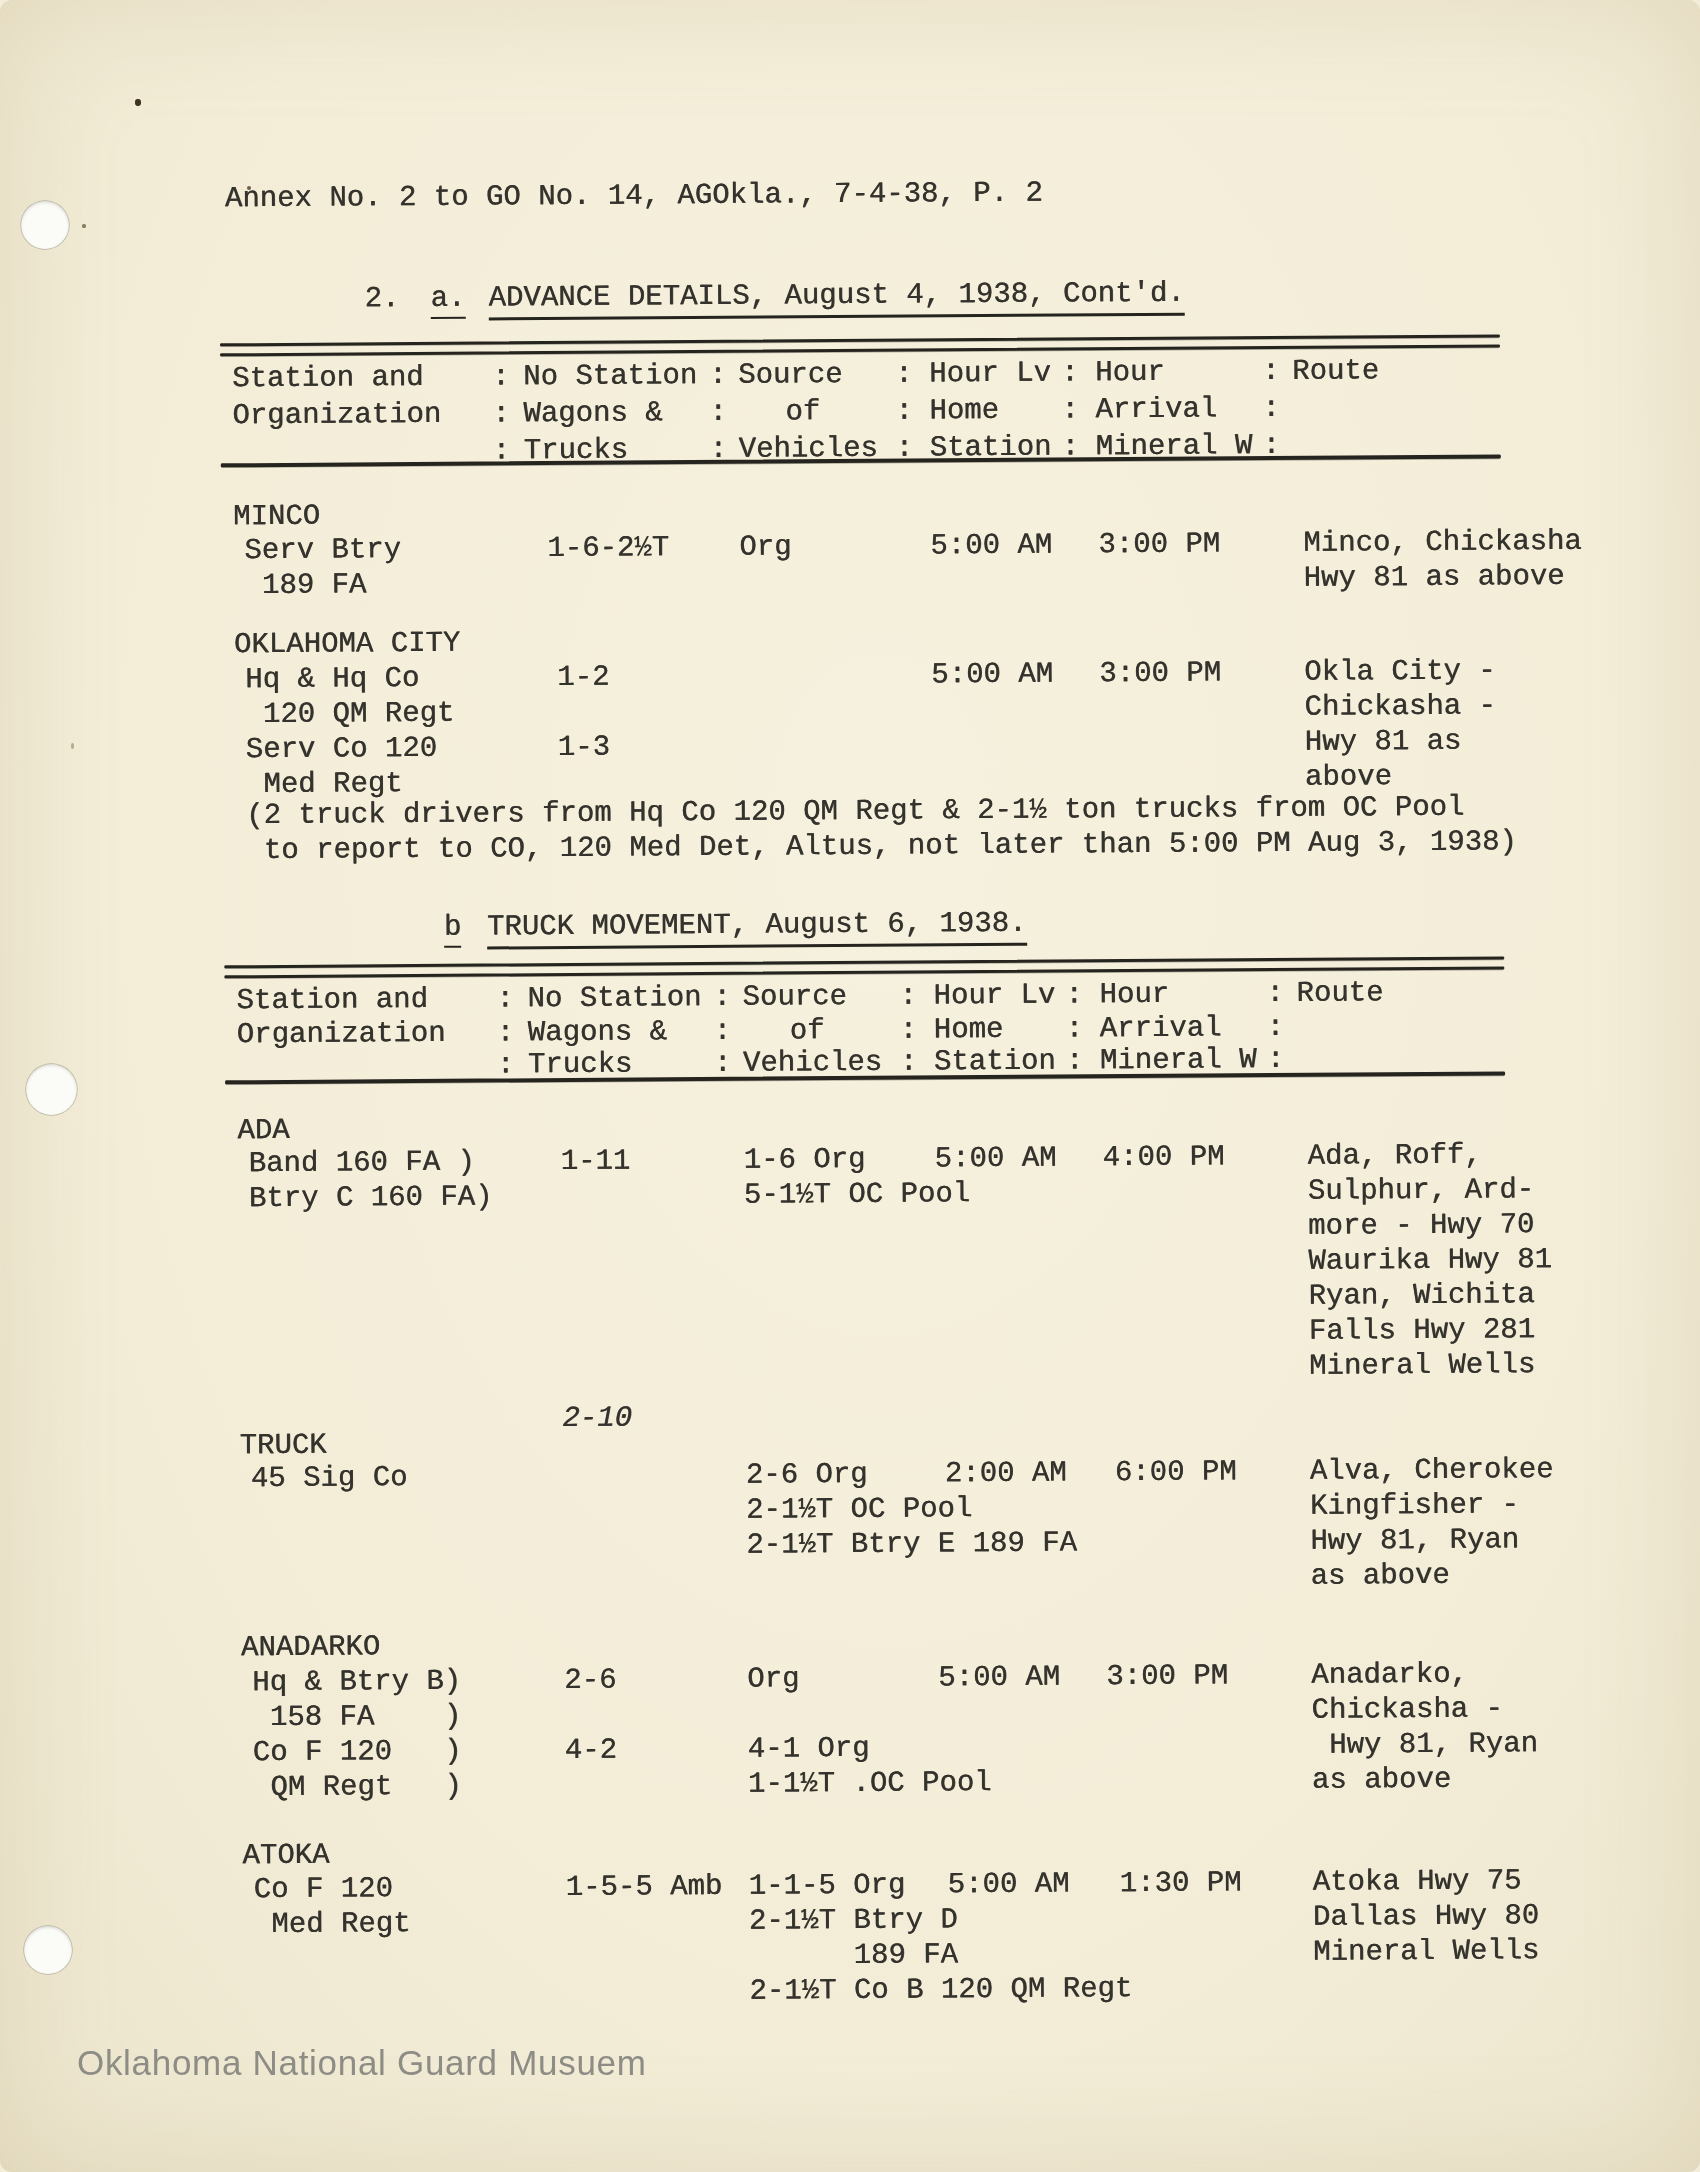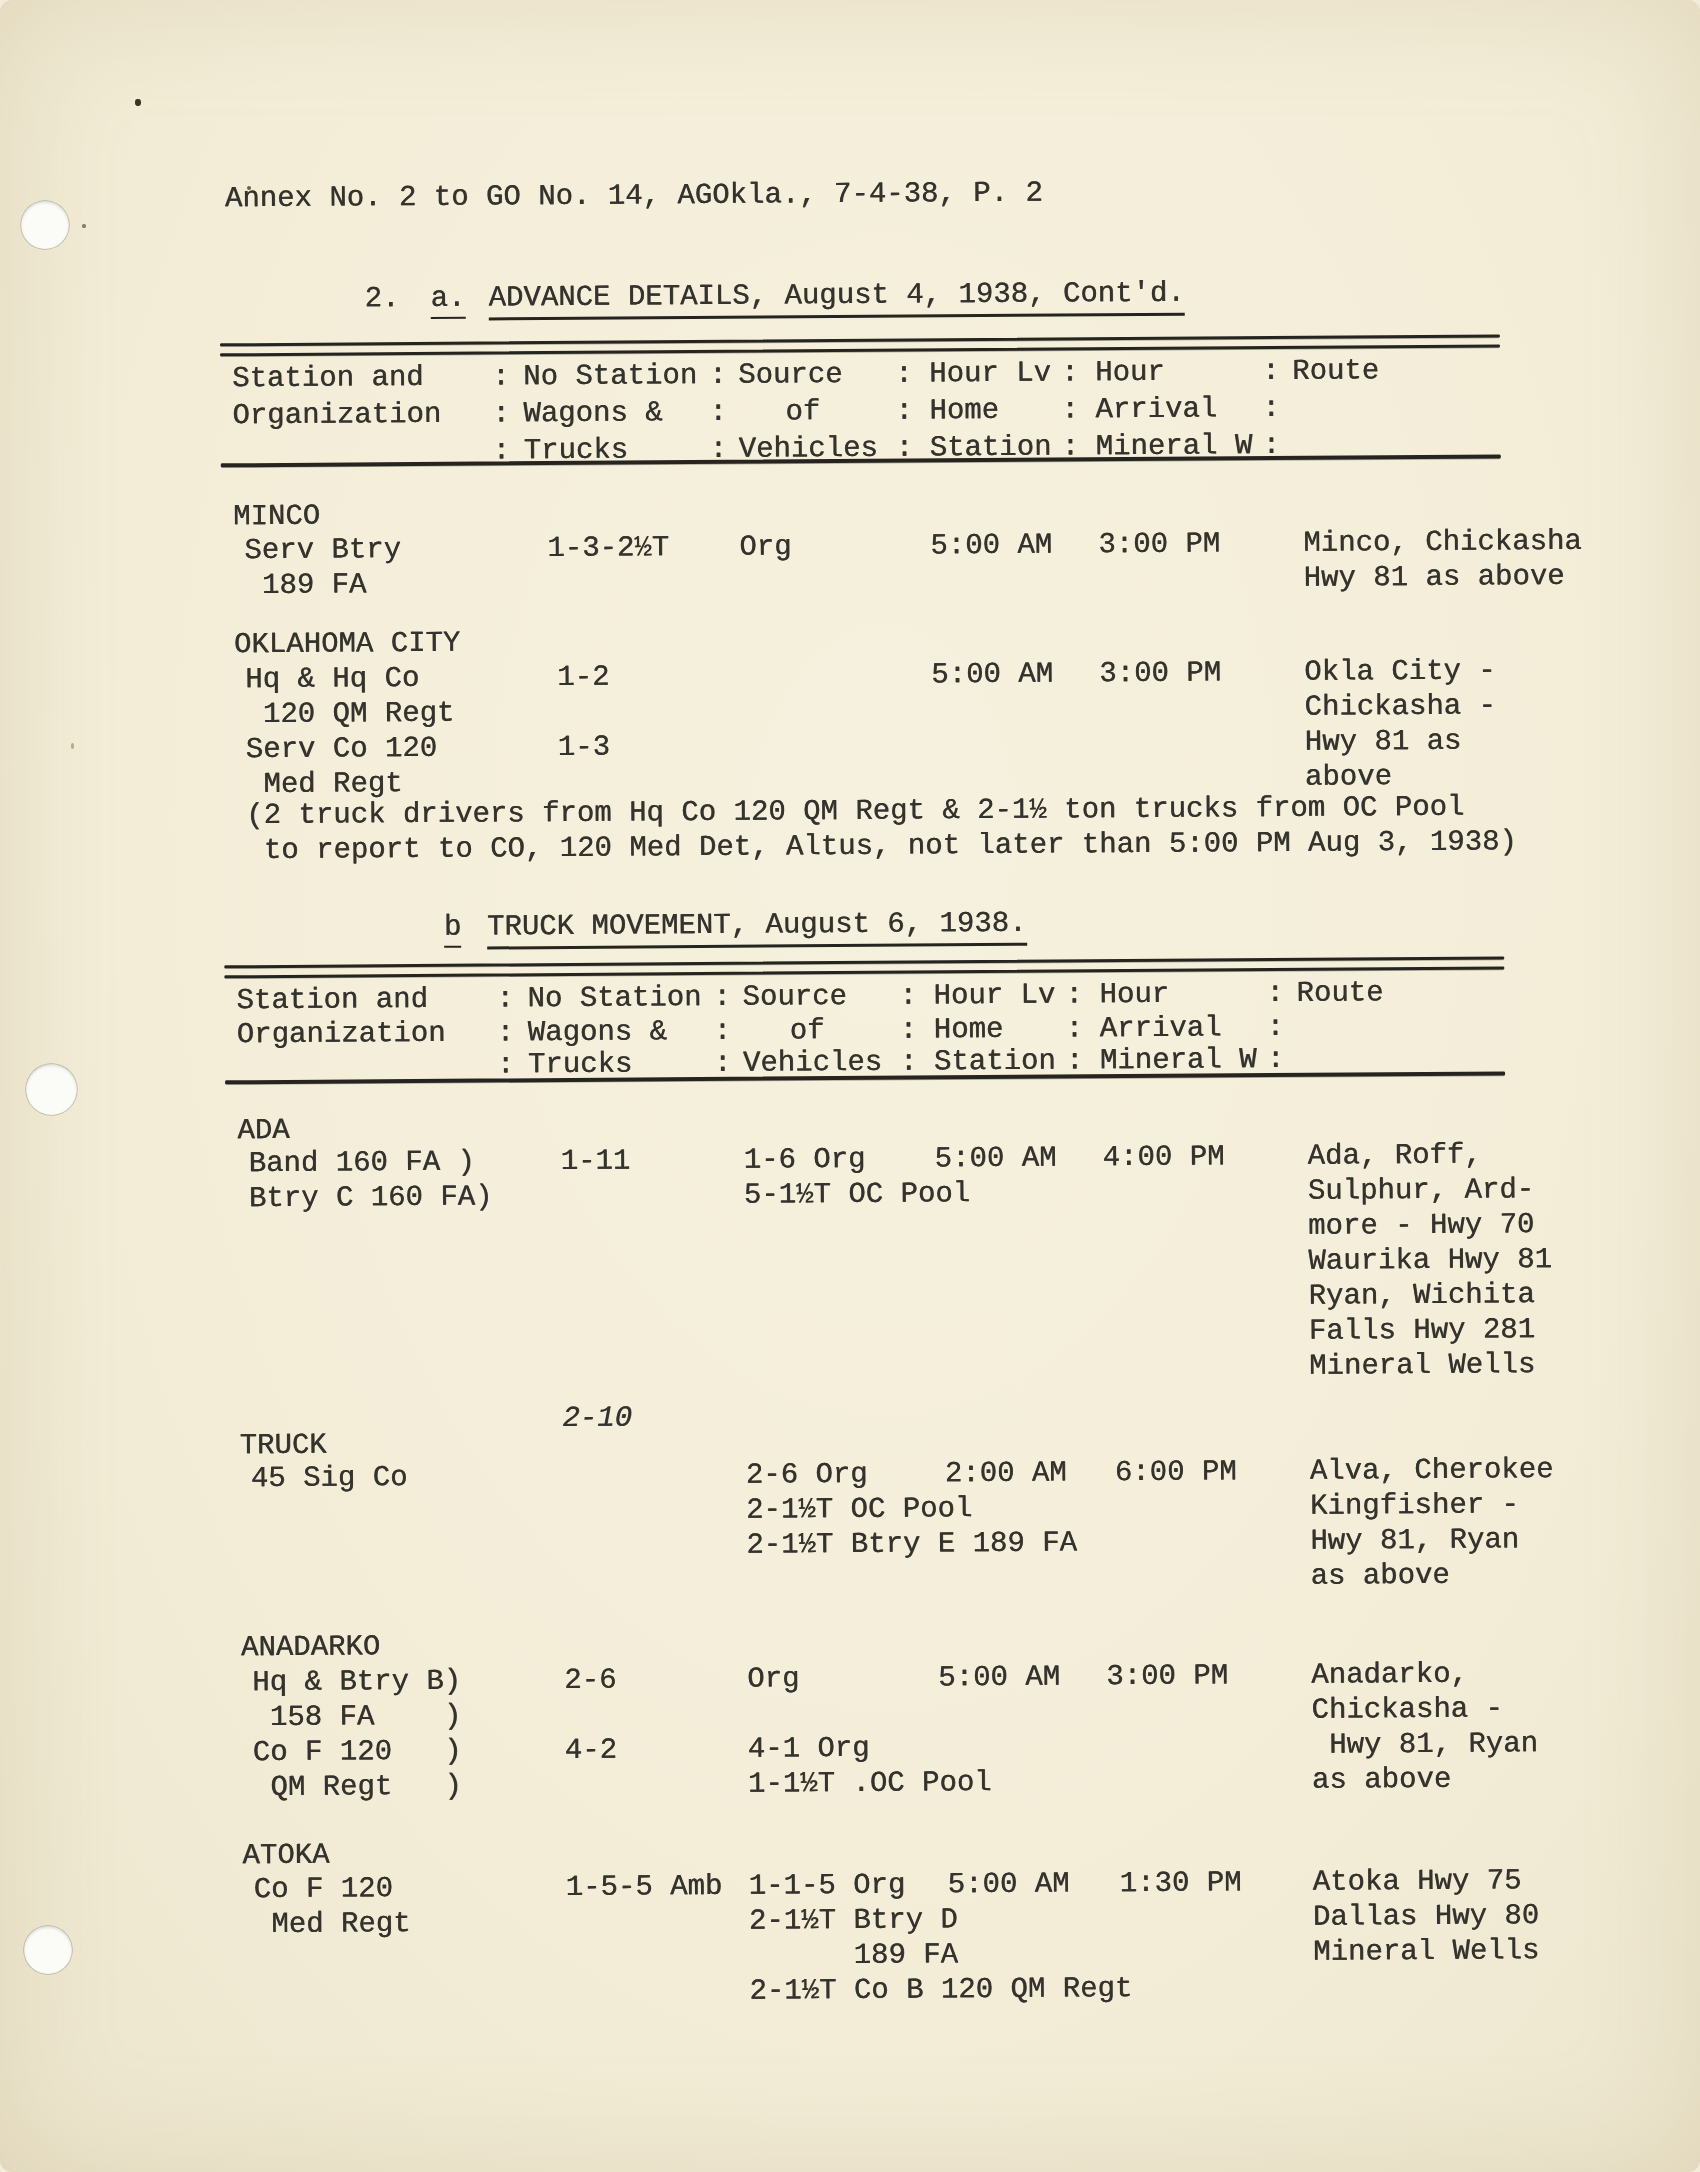--- a/index.html
+++ b/index.html
@@ -91,21 +91,21 @@
     <span class="t hdr" style="left:934px;top:430px;">Station</span>
     <span class="t hdr" style="left:1066px;top:430px;">:</span>
     <span class="t hdr" style="left:1100px;top:430px;">Mineral W</span>
     <span class="t hdr" style="left:1267px;top:430px;">:</span>
 
     <div class="rule thick" style="top:459px;"></div>
 
     <div class="t" style="left:237px;top:495px;">MINCO</div>
     <div class="t" style="left:248px;top:529px;">Serv Btry
  189 FA</div>
-    <div class="t" style="left:551px;top:529px;">1-3-2½T</div>
+    <div class="t" style="left:551px;top:529px;">1-6-2½T</div>
     <div class="t" style="left:743px;top:529px;">Org</div>
     <div class="t" style="left:934px;top:529px;">5:00 AM</div>
     <div class="t" style="left:1102px;top:529px;">3:00 PM</div>
     <div class="t" style="left:1307px;top:529px;">Minco, Chickasha
 Hwy 81 as above</div>
 
     <div class="t" style="left:237px;top:623px;">OKLAHOMA CITY</div>
     <div class="t" style="left:248px;top:658px;">Hq &amp; Hq Co
  120 QM Regt
 Serv Co 120
@@ -220,15 +220,16 @@
       189 FA
 2-1½T Co B 120 QM Regt</div>
     <div class="t" style="left:942px;top:1868px;">5:00 AM</div>
     <div class="t" style="left:1114px;top:1868px;">1:30 PM</div>
     <div class="t" style="left:1307px;top:1868px;">Atoka Hwy 75
 Dallas Hwy 80
 Mineral Wells</div>
 
   </div>
 
+  <div class="watermark" style="left:77px;top:2043px;">Oklahoma National Guard Musuem</div>
 
 </div>
 
 
 </body></html>

